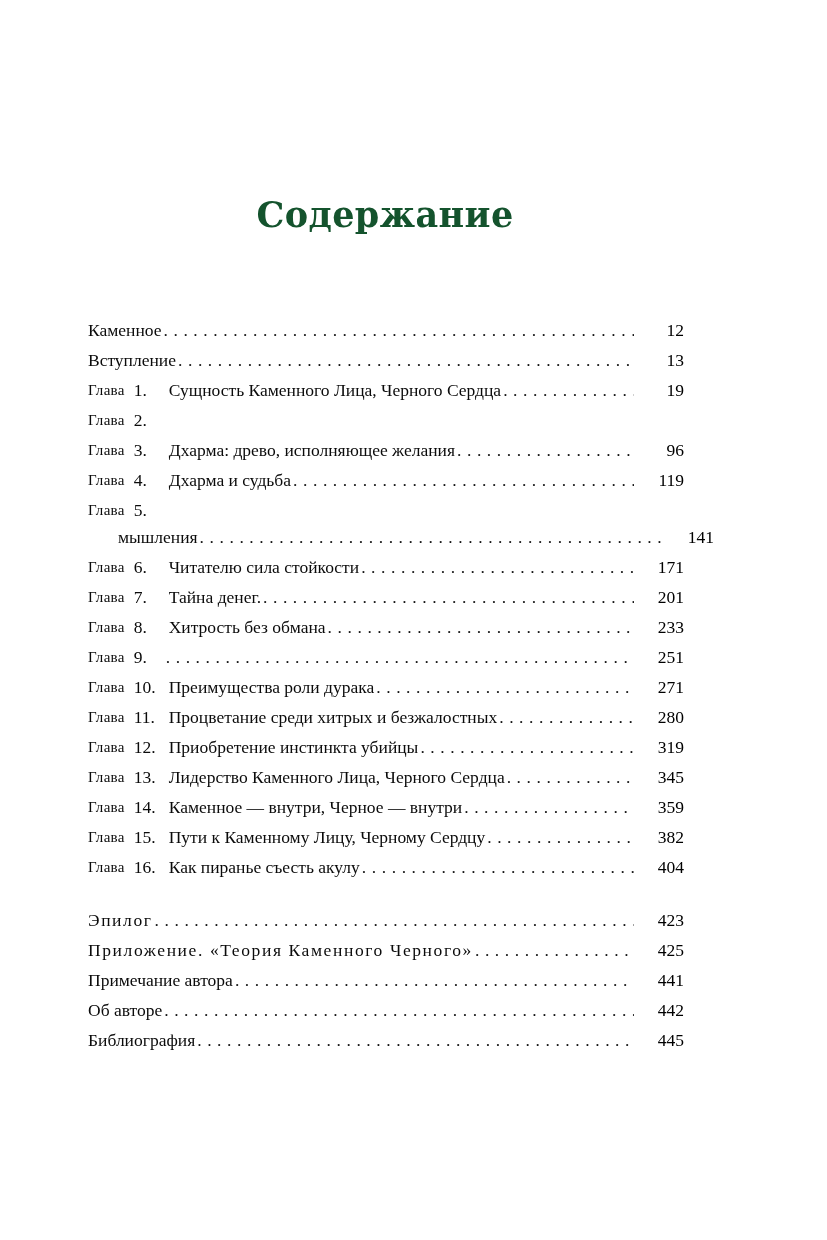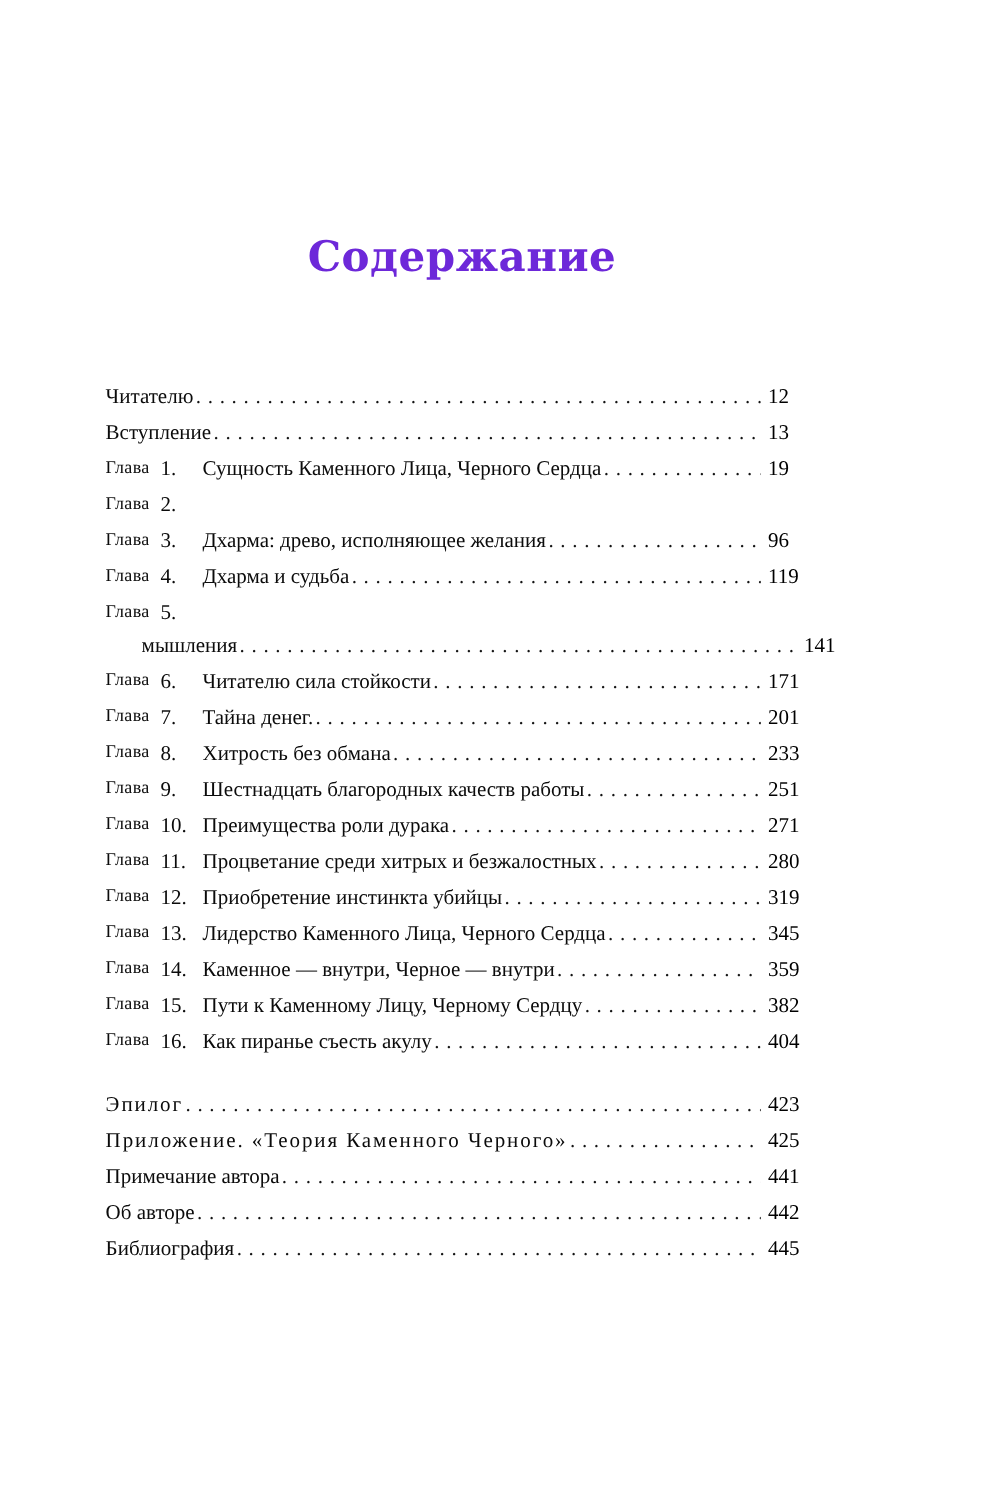--- a/index.html
+++ b/index.html
@@ -24,21 +24,21 @@
   .toc-title {
     position: absolute;
     left: 0;
     top: 196px;
     width: 770px;
     text-align: center;
     font-family: "DejaVu Serif", "Liberation Serif", serif;
     font-weight: 700;
     font-size: 35px;
     letter-spacing: 0.4px;
-    color: #6d28d9;
+    color: #14532d;
     line-height: 1.1;
   }
 
   
   .toc {
     position: absolute;
     left: 88px;
     top: 318px;
     width: 596px;
   }
@@ -100,39 +100,39 @@
     white-space: nowrap;
     font-size: 17.5px;
     letter-spacing: 0.6px;
     color: #141414;
   }
   .leader.blank::before { content: ""; }
 
   .page-num {
     flex: 0 0 auto;
     width: 44px;
-    text-align: left;
+    text-align: right;
     font-size: 17.5px;
     padding-left: 6px;
     color: #000000;
   }
 </style>
 </head>
 <body>
 
 <div class="page">
 
   <div class="toc-title">Содержание</div>
 
   <div class="toc">
 
     <div class="toc-group">
         <div class="toc-entry">
           <div class="line">
-            <span class="entry-text no-pad">Читателю</span>
+            <span class="entry-text no-pad">Каменное</span>
             <span class="leader"></span>
             <span class="page-num">12</span>
           </div>
         </div>
         <div class="toc-entry">
           <div class="line">
             <span class="entry-text no-pad">Вступление</span>
             <span class="leader"></span>
             <span class="page-num">13</span>
           </div>
@@ -210,21 +210,20 @@
             <span class="chap-num">8.</span>
             <span class="entry-text">Хитрость без обмана</span>
             <span class="leader"></span>
             <span class="page-num">233</span>
           </div>
         </div>
         <div class="toc-entry">
           <div class="line">
             <span class="chap-word">Глава</span>
             <span class="chap-num">9.</span>
-            <span class="entry-text">Шестнадцать благородных качеств работы</span>
             <span class="leader"></span>
             <span class="page-num">251</span>
           </div>
         </div>
         <div class="toc-entry">
           <div class="line">
             <span class="chap-word">Глава</span>
             <span class="chap-num">10.</span>
             <span class="entry-text">Преимущества роли дурака</span>
             <span class="leader"></span>

